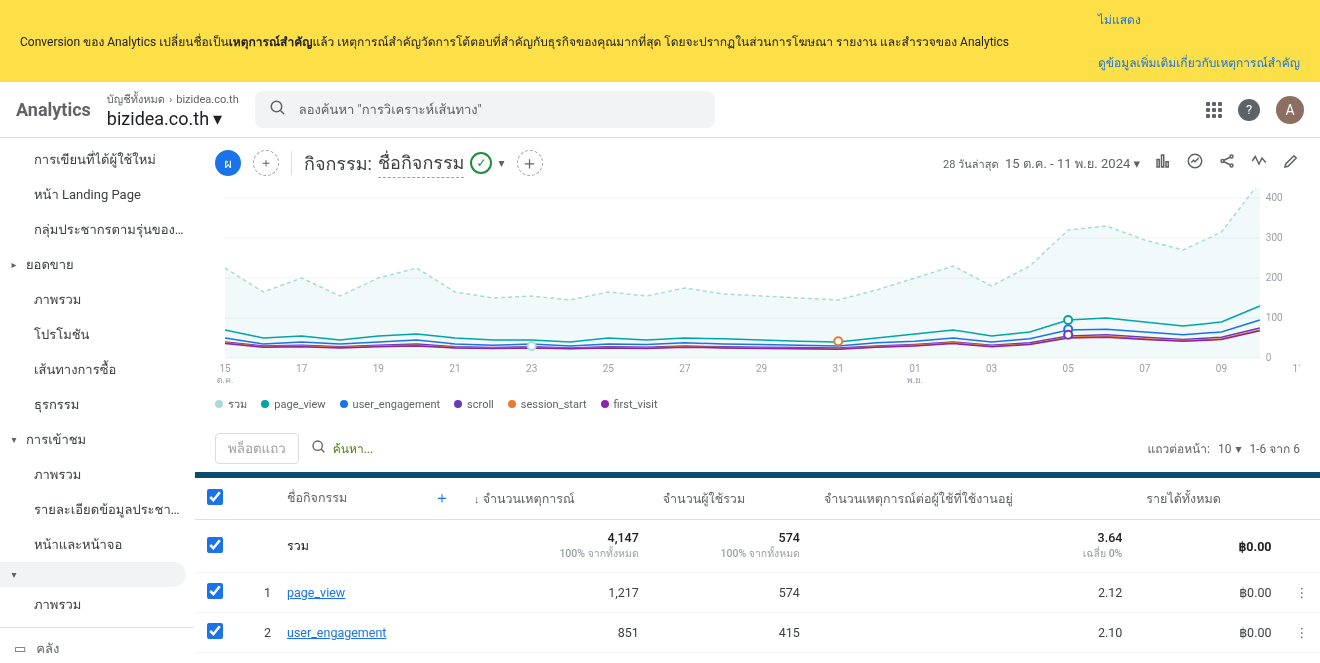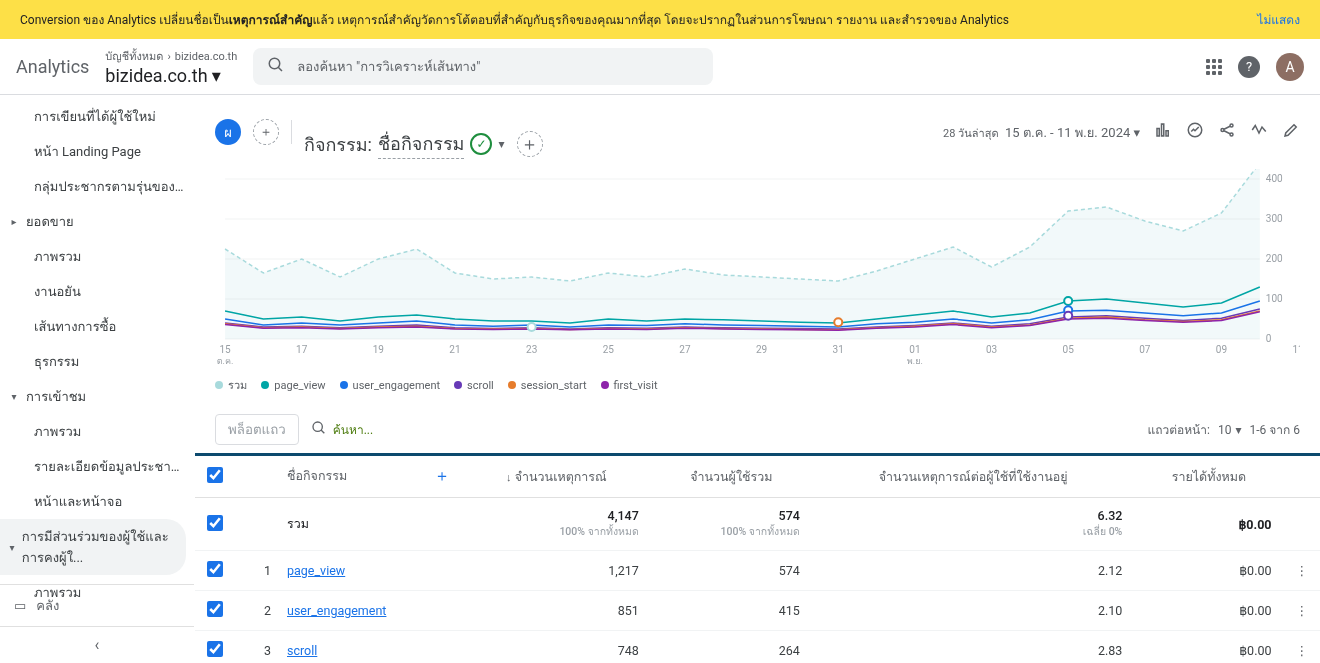--- a/index.html
+++ b/index.html
@@ -1,21 +1,21 @@
 <!DOCTYPE html>
 <html><head>
 <meta charset="utf-8">
 <style>
 * { margin: 0; padding: 0; box-sizing: border-box; font-family: 'Google Sans', Roboto, Arial, sans-serif; }
 body { background: #fff; color: #3c4043; font-size: 13px; overflow: hidden; }
 .banner { background: #fde047; padding: 10px 20px; font-size: 12px; color: #202124; display: flex; justify-content: space-between; align-items: center; }
 .banner-links { display: flex; gap: 24px; flex-direction: column; }
 .banner-links a { color: #1a73e8; text-decoration: none; }
 .app-bar { display: flex; align-items: center; padding: 8px 16px; gap: 16px; border-bottom: 1px solid #dadce0; }
-.logo { font-size: 18px; color: #5f6368; font-weight: 400; }
+.logo { font-size: 18px; color: #5f6368; font-weight: 700; }
 .property-sel { display: flex; flex-direction: column; justify-content: space-between; }
 .breadcrumb { font-size: 11px; color: #5f6368; }
 .breadcrumb span.sep { margin: 0 4px; }
 .property-name { font-size: 18px; color: #202124; display: flex; align-items: center; gap: 4px; }
 .search-bar { flex: 1; max-width: 460px; background: #f1f3f4; border-radius: 8px; display: flex; align-items: center; padding: 8px 14px; gap: 12px; color: #5f6368; }
 .top-icons { margin-left: auto; display: flex; align-items: center; gap: 16px; }
 .top-icons .grid { display: grid; grid-template-columns: repeat(3, 4px); gap: 2px; }
 .top-icons .grid span { width: 4px; height: 4px; background: #5f6368; border-radius: 1px; }
 .avatar { width: 28px; height: 28px; border-radius: 50%; background: #8d6e63; color: #fff; display: flex; align-items: center; justify-content: center; font-size: 14px; }
 .help-icon { width:22px; height:22px; border-radius:50%; background:#5f6368; color:#fff; display:flex;align-items:center;justify-content:center;font-size:13px;}
@@ -24,37 +24,37 @@
 .side-item { padding: 7px 10px 7px 34px; color: #3c4043; cursor: pointer; white-space: nowrap; overflow: hidden; text-overflow: ellipsis; }
 .side-group { display: flex; align-items: center; padding: 7px 10px 7px 6px; cursor: pointer; font-weight: 400; gap: 4px; }
 .side-group .arrow { width: 16px; text-align: center; font-size: 10px; color: #5f6368; }
 .side-footer { position: absolute; bottom: 0; left: 0; right: 0; }
 .side-footer-item { padding: 10px 14px; display: flex; align-items: center; gap: 10px; color: #5f6368; cursor:pointer; border-top:1px solid #e0e0e0;}
 .collapse-btn { text-align:center; padding:8px 0; font-size:16px; color:#5f6368; cursor:pointer; border-top:1px solid #e0e0e0;}
 .content { flex: 1; overflow-y: auto; padding: 0; }
 .toolbar { display:flex; align-items:center; padding: 10px 20px; gap: 12px; }
 .chip-user { width:26px;height:26px;border-radius:50%; background:#1a73e8;color:#fff;display:flex;align-items:center;justify-content:center;font-size:13px;}
 .chip-add { width:26px;height:26px;border-radius:50%; border:1px dashed #9aa0a6; display:flex;align-items:center;justify-content:center;color:#5f6368;cursor:pointer;}
-.report-title { font-size:18px; color:#3c4043; display:flex;align-items:center; gap:6px;margin-top:24px;}
+.report-title { font-size:18px; color:#3c4043; display:flex;align-items:center; gap:6px;}
 .report-title .dotted { border-bottom: 1px dashed #9aa0a6; }
 .valid-chip { width:22px;height:22px;border-radius:50%;border:2px solid #1e8e3e; display:flex;align-items:center;justify-content:center;color:#1e8e3e;font-size:12px;}
 .toolbar-right { margin-left:auto; display:flex; align-items:center; gap:14px; color:#5f6368; font-size:13px;}
 .toolbar-right .icon { cursor:pointer; font-size:16px;}
 .chart-area { padding: 0 20px; }
 .chart-svg { width:100%; height:200px; }
 .legend { display:flex; gap:14px; padding: 4px 20px 12px; font-size:11px; color:#5f6368; align-items:center;}
 .legend-item { display:flex; align-items:center; gap:5px;}
 .legend-dot { width:8px;height:8px;border-radius:50%;}
-.table-controls { display:flex; align-items:center; padding:8px 20px; gap:12px; border-bottom:3px solid #0c4a6e; font-size:12px;}
+.table-controls { display:flex; align-items:center; padding:8px 20px; gap:12px; border-bottom:6px solid #0c4a6e; font-size:12px;}
 .plot-btn { border:1px solid #dadce0; padding:4px 12px; border-radius:4px; color:#9aa0a6; background:#fff; cursor:pointer;}
 .table-search { display:flex; align-items:center; gap:6px; color:#5f6368;}
 .table-controls .right { margin-left:auto; display:flex; align-items:center; gap:8px; color:#5f6368;}
 .rows-sel { display:flex;align-items:center;gap:4px;}
 table { width:100%; border-collapse:collapse; font-size:12.5px;}
-th { text-align:center; padding:10px 12px; border-bottom:1px solid #e0e0e0; color:#5f6368; font-weight:400;}
+th { text-align:left; padding:10px 12px; border-bottom:1px solid #e0e0e0; color:#5f6368; font-weight:400;}
 th.left { text-align:left;}
 th .add { float:right; color:#1a73e8; font-size:16px; cursor:pointer;}
 td { text-align:right; padding:10px 12px; border-bottom:1px solid #f1f3f4; color:#3c4043;}
 td.left { text-align:left;}
 td.idx { text-align:right; width:30px; padding-right:4px;}
 td .link { color:#1a73e8; text-decoration: underline; cursor:pointer;}
 td.ck, th.ck { width:40px; text-align:center;}
 input[type=checkbox] { width:16px;height:16px; accent-color:#1a73e8;}
 .subtext { font-size:10.5px; color:#9aa0a6;}
 .totals td { font-weight:500; color:#202124;}
@@ -62,20 +62,21 @@
 </style>
 </head>
 <body>
 
 <div class="banner">
   <div>
     <span>Conversion ของ Analytics เปลี่ยนชื่อเป็น</span><b>เหตุการณ์สำคัญ</b><span>แล้ว เหตุการณ์สำคัญวัดการโต้ตอบที่สำคัญกับธุรกิจของคุณมากที่สุด โดยจะปรากฏในส่วนการโฆษณา รายงาน และสำรวจของ Analytics</span>
   </div>
   <div class="banner-links">
     <a href="#">ไม่แสดง</a>
+    <a href="#">ดูข้อมูลเพิ่มเติมเกี่ยวกับเหตุการณ์สำคัญ</a>
   </div>
 </div>
 
 <div class="app-bar">
   <div class="logo">Analytics</div>
   <div class="property-sel">
     <div class="breadcrumb">
       <span>บัญชีทั้งหมด</span><span class="sep">›</span><span>bizidea.co.th</span>
     </div>
     <div class="property-name">
@@ -115,36 +116,35 @@
         <div class="side-item">การเขียนที่ได้ผู้ใช้ใหม่</div>
         <div class="side-item">หน้า Landing Page</div>
         <div class="side-item">กลุ่มประชากรตามรุ่นของการได้...</div>
       </div>
     <div class="side-group">
         <span class="arrow">▸</span>
         <span>ยอดขาย</span>
       </div>
     <div id="side-sales">
         <div class="side-item">ภาพรวม</div>
-        <div class="side-item">งานอยัน</div>
+        <div class="side-item">โปรโมชัน</div>
         <div class="side-item">เส้นทางการซื้อ</div>
         <div class="side-item">ธุรกรรม</div>
       </div>
     <div class="side-group">
         <span class="arrow">▾</span>
         <span>การเข้าชม</span>
       </div>
     <div id="side-retain">
         <div class="side-item">ภาพรวม</div>
         <div class="side-item">รายละเอียดข้อมูลประชากร</div>
         <div class="side-item">หน้าและหน้าจอ</div>
       </div>
     <div class="side-group" style="background:#f1f3f4;border-radius:0 20px 20px 0;margin-right:8px;">
         <span class="arrow">▾</span>
-        <span>การมีส่วนร่วมของผู้ใช้และการคงผู้ใ...</span>
       </div>
     <div id="side-engage">
         <div class="side-item">ภาพรวม</div>
       </div>
 
     <div class="side-footer">
       <div class="side-footer-item">
         <span>▭</span>
         <span>คลัง</span>
       </div>
@@ -300,21 +300,21 @@
   <td class="left">รวม</td>
   <td>
               <div>4,147</div>
               <div class="subtext">100% จากทั้งหมด</div>
             </td>
   <td>
               <div>574</div>
               <div class="subtext">100% จากทั้งหมด</div>
             </td>
   <td>
-              <div>6.32</div>
+              <div>3.64</div>
               <div class="subtext">เฉลี่ย 0%</div>
             </td>
   <td><b>฿0.00</b></td>
   <td></td>
 </tr>
           <tr>
     <td class="ck"><input type="checkbox" checked="" style=""></td>
     <td class="idx">1</td>
     <td class="left"><span class="link">page_view</span></td>
     <td>1,217</td>

